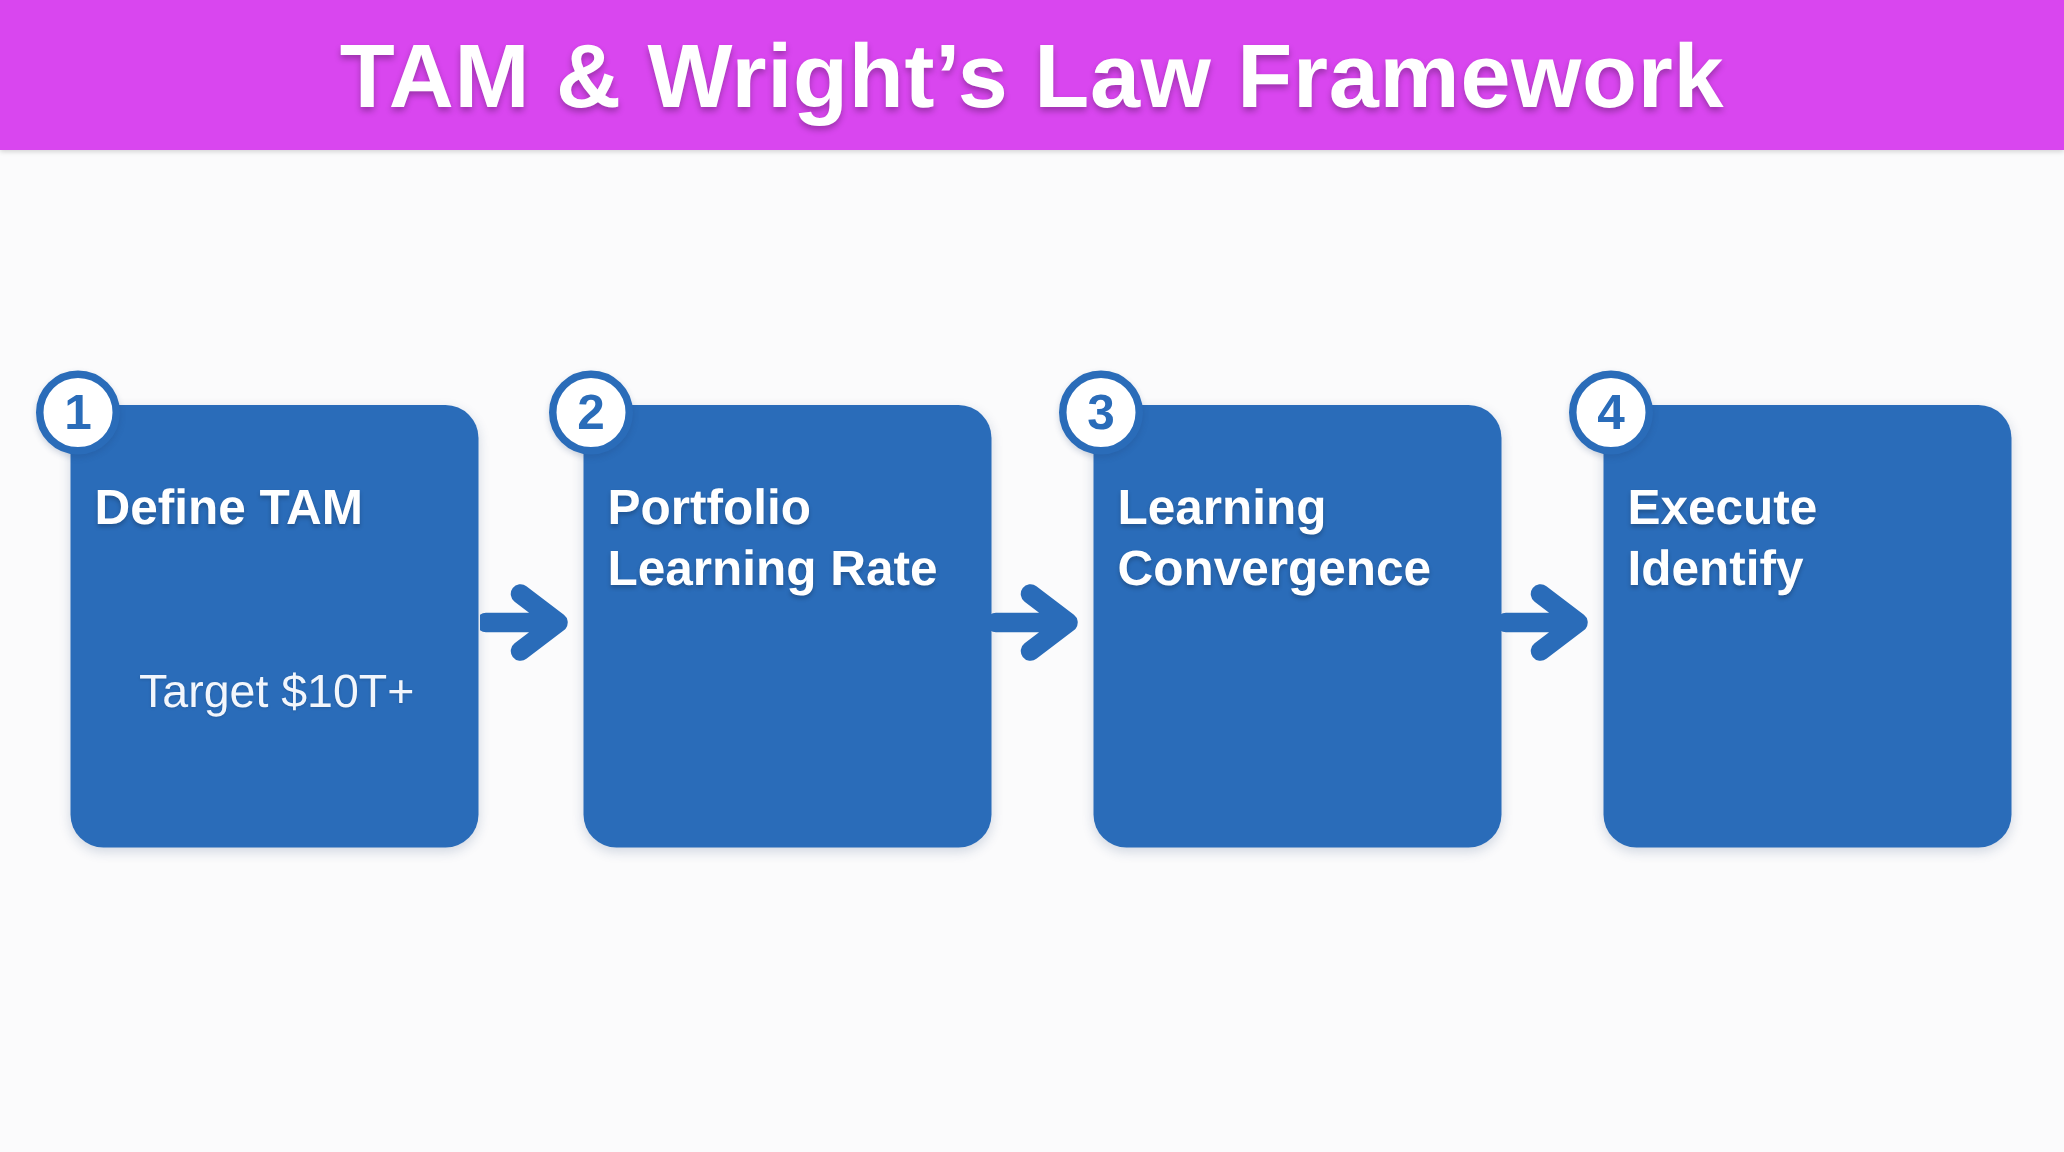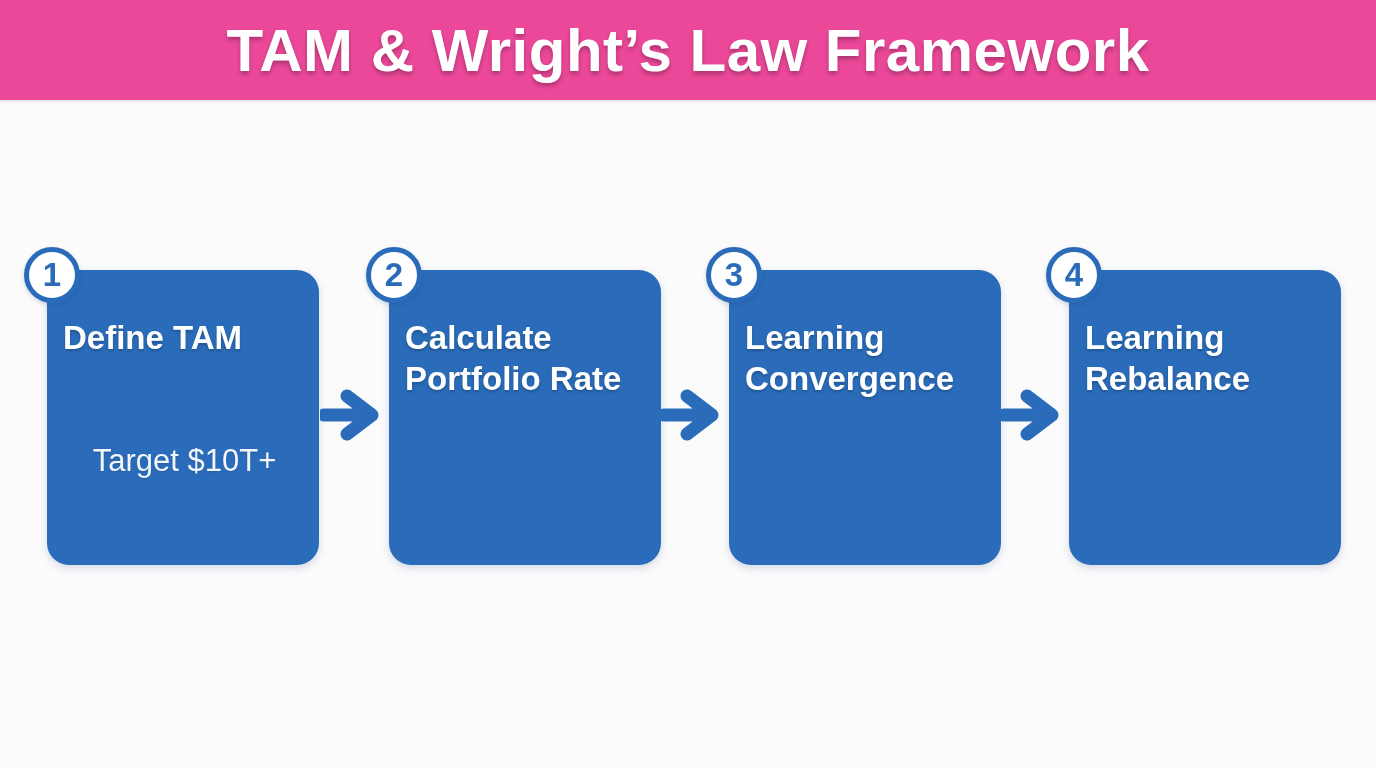--- a/index.html
+++ b/index.html
@@ -13,21 +13,21 @@
     width: 1376px;
     height: 768px;
     background: #fbfbfc;
     overflow: hidden;
   }
   .header {
     position: absolute;
     top: 0; left: 0;
     width: 100%;
     height: 100px;
-    background: #ec4899;
+    background: #d946ef;
     display: flex;
     align-items: center;
     justify-content: center;
     box-shadow: 0 1px 3px rgba(0,0,0,0.15);
   }
   .header-title {
     color: #ffffff;
     font-size: 60px;
     font-weight: 800;
     letter-spacing: 0.5px;
@@ -122,21 +122,21 @@
     </div>
 
     <div class="flow-arrow gap-1">
       <svg viewBox="0 0 66 66" xmlns="http://www.w3.org/2000/svg">
         <path d="M4 33 H36 M27 14 L52 33 L27 52" fill="none" stroke="#2a6cb9" stroke-width="13" stroke-linecap="round" stroke-linejoin="round"></path>
       </svg>
     </div>
 
     <div class="step-card pos-2">
       <div class="step-badge">2</div>
-      <div class="step-title">Calculate Portfolio Rate</div>
+      <div class="step-title">Portfolio Learning Rate</div>
     </div>
 
     <div class="flow-arrow gap-2">
       <svg viewBox="0 0 66 66" xmlns="http://www.w3.org/2000/svg">
         <path d="M4 33 H36 M27 14 L52 33 L27 52" fill="none" stroke="#2a6cb9" stroke-width="13" stroke-linecap="round" stroke-linejoin="round"></path>
       </svg>
     </div>
 
     <div class="step-card pos-3">
       <div class="step-badge">3</div>
@@ -144,17 +144,17 @@
     </div>
 
     <div class="flow-arrow gap-3">
       <svg viewBox="0 0 66 66" xmlns="http://www.w3.org/2000/svg">
         <path d="M4 33 H36 M27 14 L52 33 L27 52" fill="none" stroke="#2a6cb9" stroke-width="13" stroke-linecap="round" stroke-linejoin="round"></path>
       </svg>
     </div>
 
     <div class="step-card pos-4">
       <div class="step-badge">4</div>
-      <div class="step-title">Learning Rebalance</div>
+      <div class="step-title">Execute Identify</div>
     </div>
 
   </div>
 </div>
 
 </body></html>

